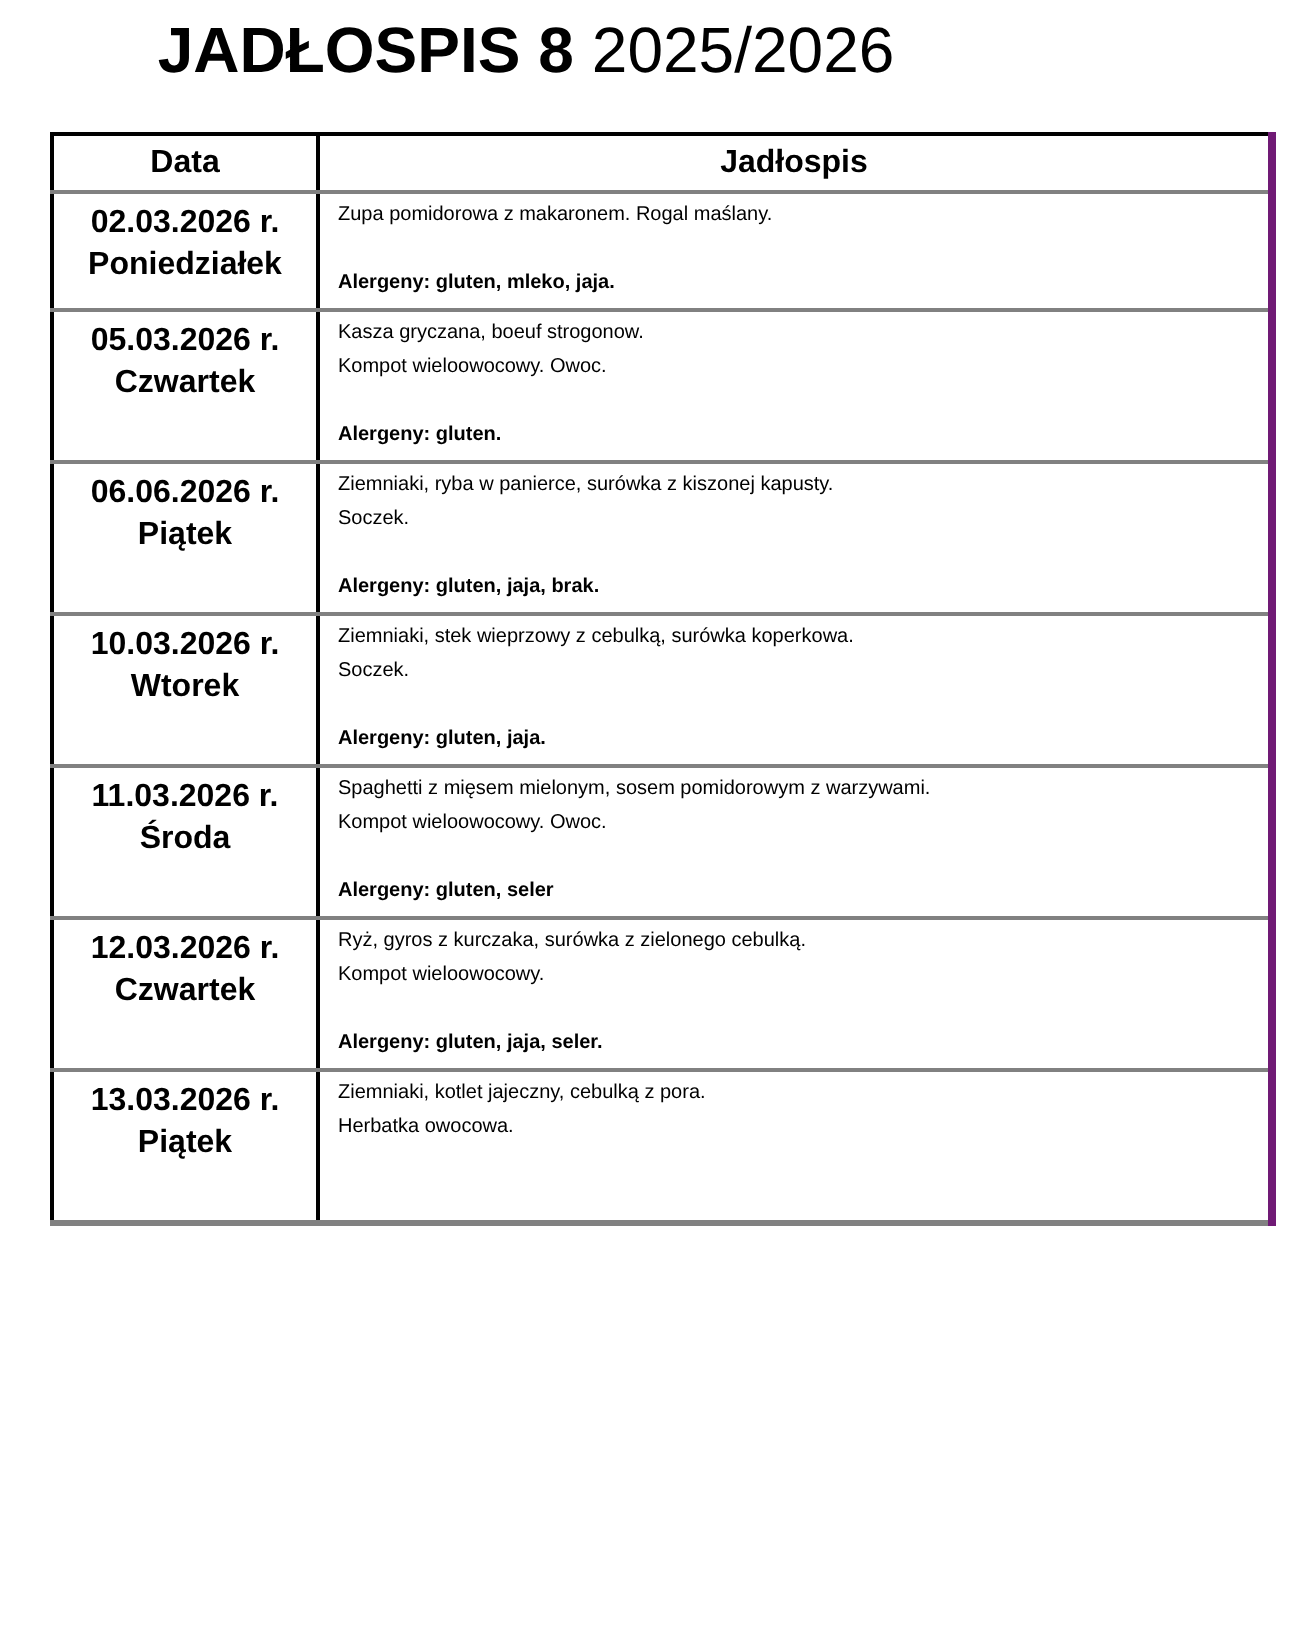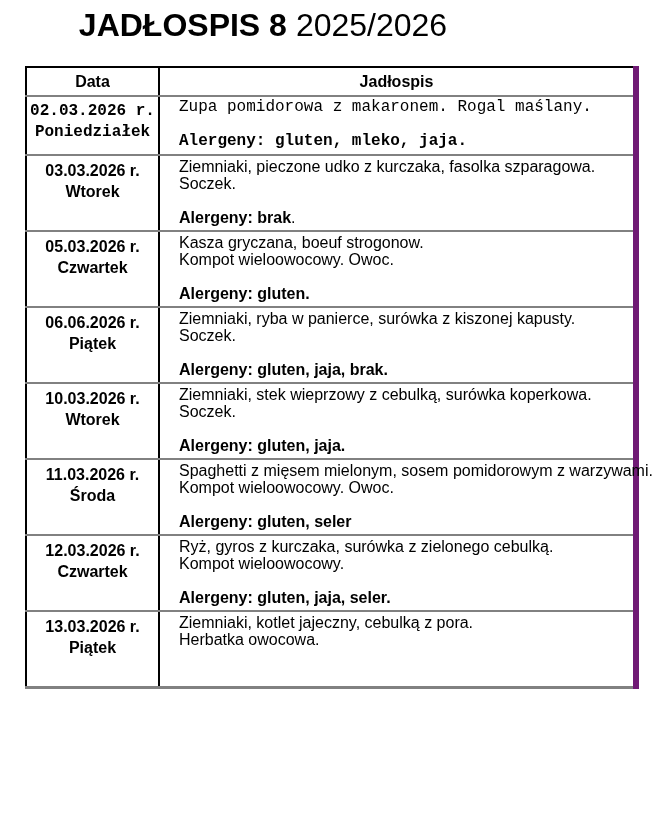--- a/index.html
+++ b/index.html
@@ -31,21 +31,21 @@
   }
   col.c-date { width: 133px; }
   col.c-menu { width: 477px; }
 
   th, td {
     border-left: 2px solid #000000;
     border-bottom: 2px solid #818181;
     vertical-align: top;
     padding: 0;
   }
-  th.last, td.last { border-right: 6px solid #701a75; }
+  th.last, td.last { border-right: 4px solid #701a75; }
   tr.hdr th { border-top: 2px solid #000000; }
   tr.lastrow td { border-bottom: 3px solid #818181; }
 
   tr.hdr th {
     height: 27px;
     font-size: 16px;
     font-weight: bold;
     text-align: center;
     vertical-align: middle;
     line-height: 27px;
@@ -56,37 +56,36 @@
     padding-top: 4px;
   }
   .d-date, .d-day {
     font-weight: bold;
     font-size: 16px;
     line-height: 21px;
   }
 
   td.menu-cell { padding: 2px 8px 0 9px; }
   .line {
-    font-size: 16px;
+    font-size: 10px;
     line-height: 17px;
     min-height: 17px;
     white-space: nowrap;
-    margin-left: 10px;
   }
   .line.just {
     white-space: normal;
     text-align: justify;
     text-align-last: justify;
   }
   .line.allerg { white-space: nowrap; }
   .allerg .b { font-weight: bold; }
   .allerg .tail { font-weight: normal; }
 
   
-  td.h3 { height: 53px; font-family: Liberation Mono, monospace; }  
+  td.h3 { height: 53px; }  
   td.h4 { height: 70px; }  
 
   .caret {
     display: inline-block;
     width: 2px; height: 15px;
     background: #000000;
     vertical-align: -2px;
     margin-left: 1px;
   }
 </style>
@@ -114,32 +113,20 @@
       <div class="d-date">02.03.2026 r.</div>
       <div class="d-day">Poniedziałek</div>
     </td>
     <td class="menu-cell last h3">
       <div class="line">Zupa pomidorowa z makaronem. Rogal maślany.</div>
       <div class="line"></div>
       <div class="line allerg"><span class="b">Alergeny: gluten, mleko, jaja.</span><span class="tail"></span></div>
     </td>
   </tr>
 
-  <tr>
-    <td class="date-cell h4">
-      <div class="d-date">03.03.2026 r.</div>
-      <div class="d-day">Wtorek</div>
-    </td>
-    <td class="menu-cell last h4">
-      <div class="line">Ziemniaki, pieczone udko z kurczaka, fasolka szparagowa.</div>
-      <div class="line">Soczek.</div>
-      <div class="line"></div>
-      <div class="line allerg"><span class="b">Alergeny: brak</span><span class="tail">.</span></div>
-    </td>
-  </tr>
 
 
   <tr>
     <td class="date-cell h4">
       <div class="d-date">05.03.2026 r.</div>
       <div class="d-day">Czwartek</div>
     </td>
     <td class="menu-cell last h4">
       <div class="line">Kasza gryczana, boeuf strogonow.</div>
       <div class="line">Kompot wieloowocowy. Owoc.</div>

